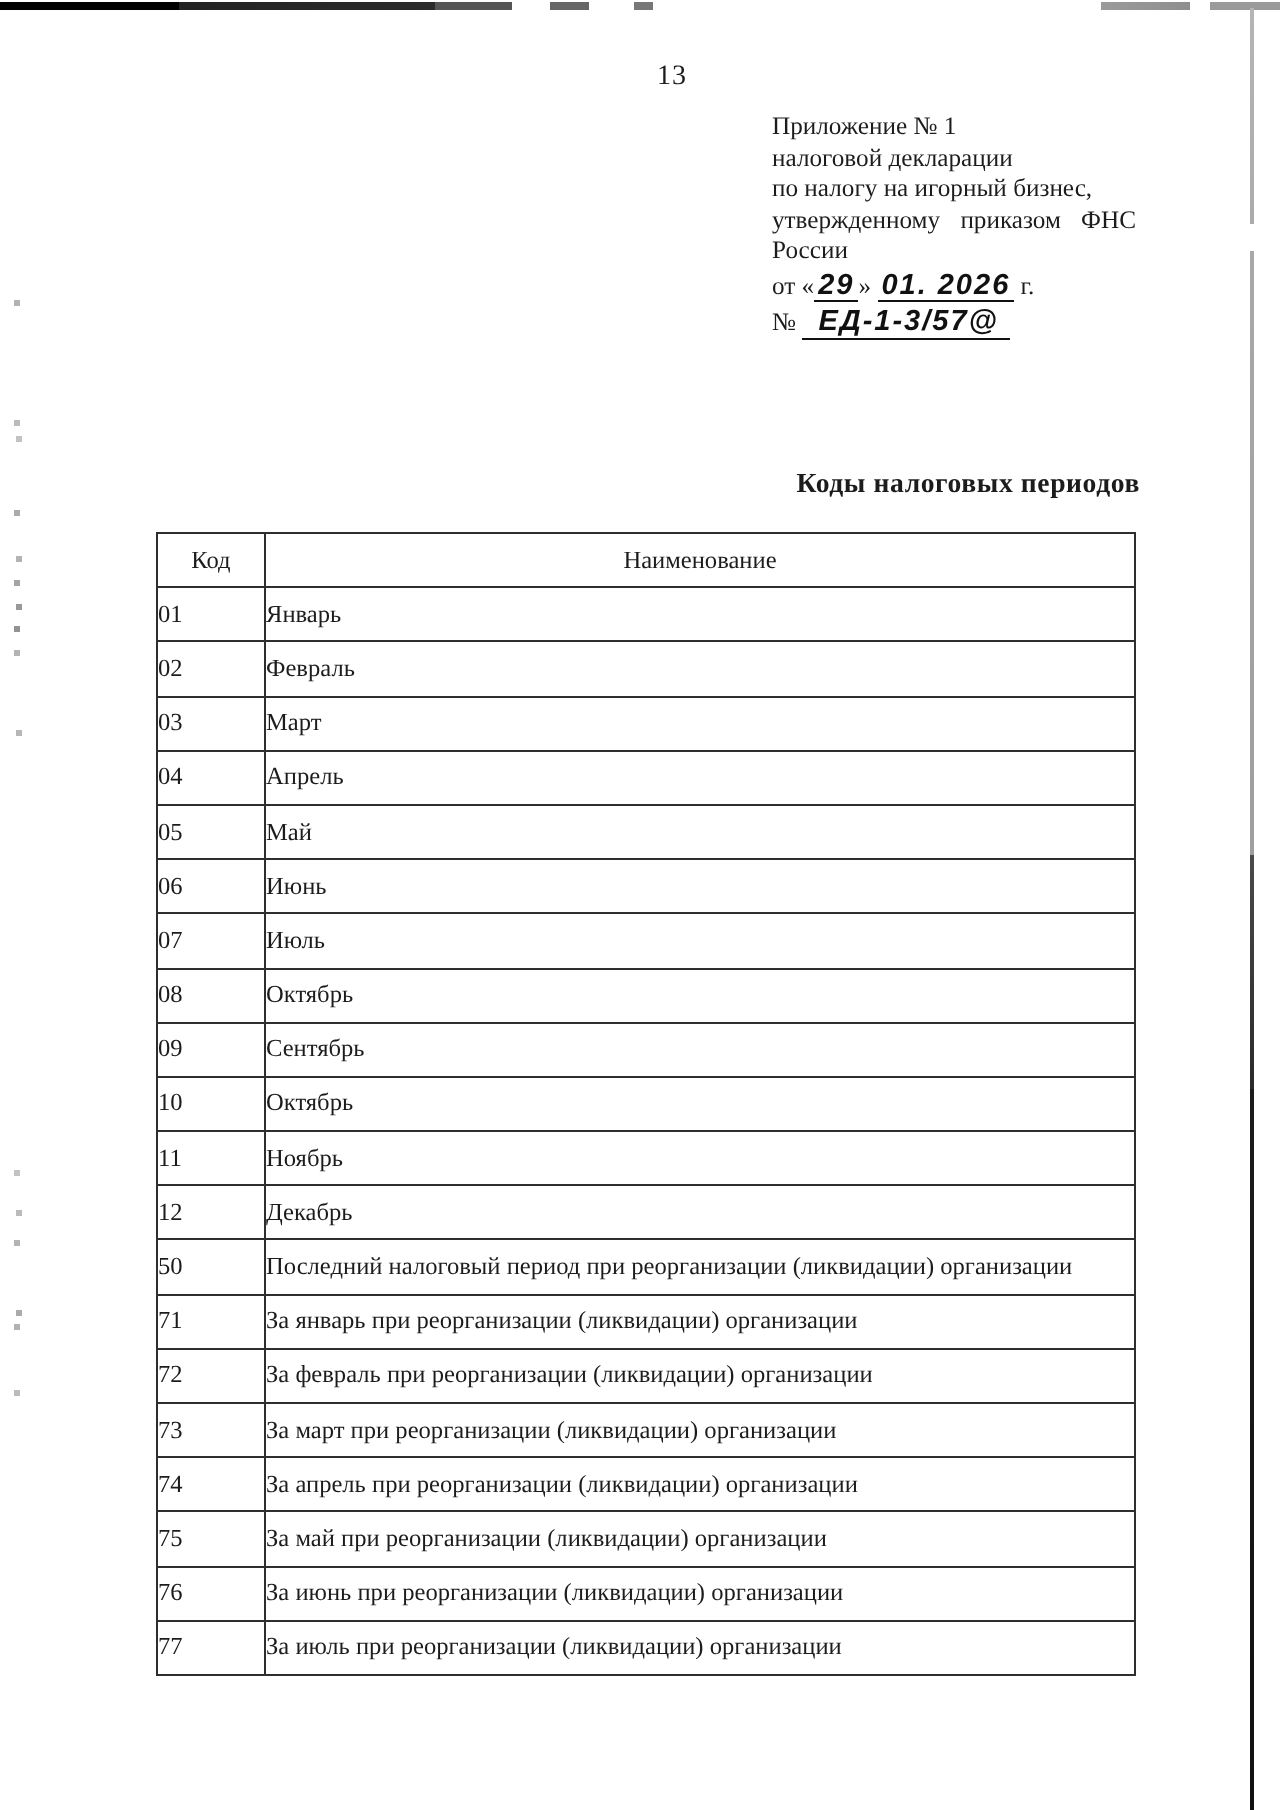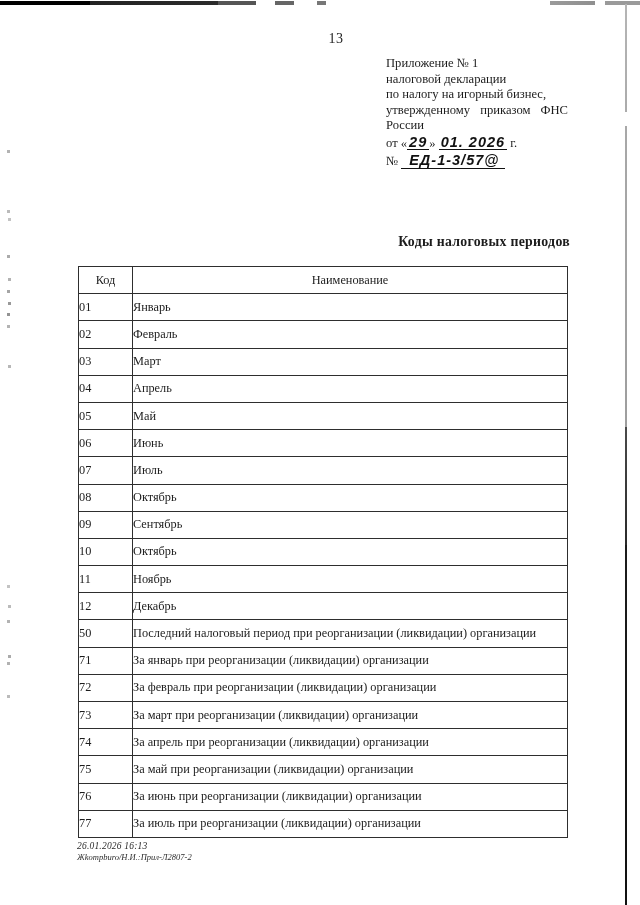--- a/index.html
+++ b/index.html
@@ -201,18 +201,14 @@
           <td class="code-cell">76</td>
           <td class="name-cell">За июнь при реорганизации (ликвидации) организации</td>
         </tr>
       <tr>
           <td class="code-cell">77</td>
           <td class="name-cell">За июль при реорганизации (ликвидации) организации</td>
         </tr>
     </tbody>
   </table>
 
-  <div class="footer">
-    <div class="f1">26.01.2026 16:13</div>
-    <div class="f2">Жkompburo/Н.И.:Прил-Л2807-2</div>
-  </div>
 
 </div>
 
 </body></html>

